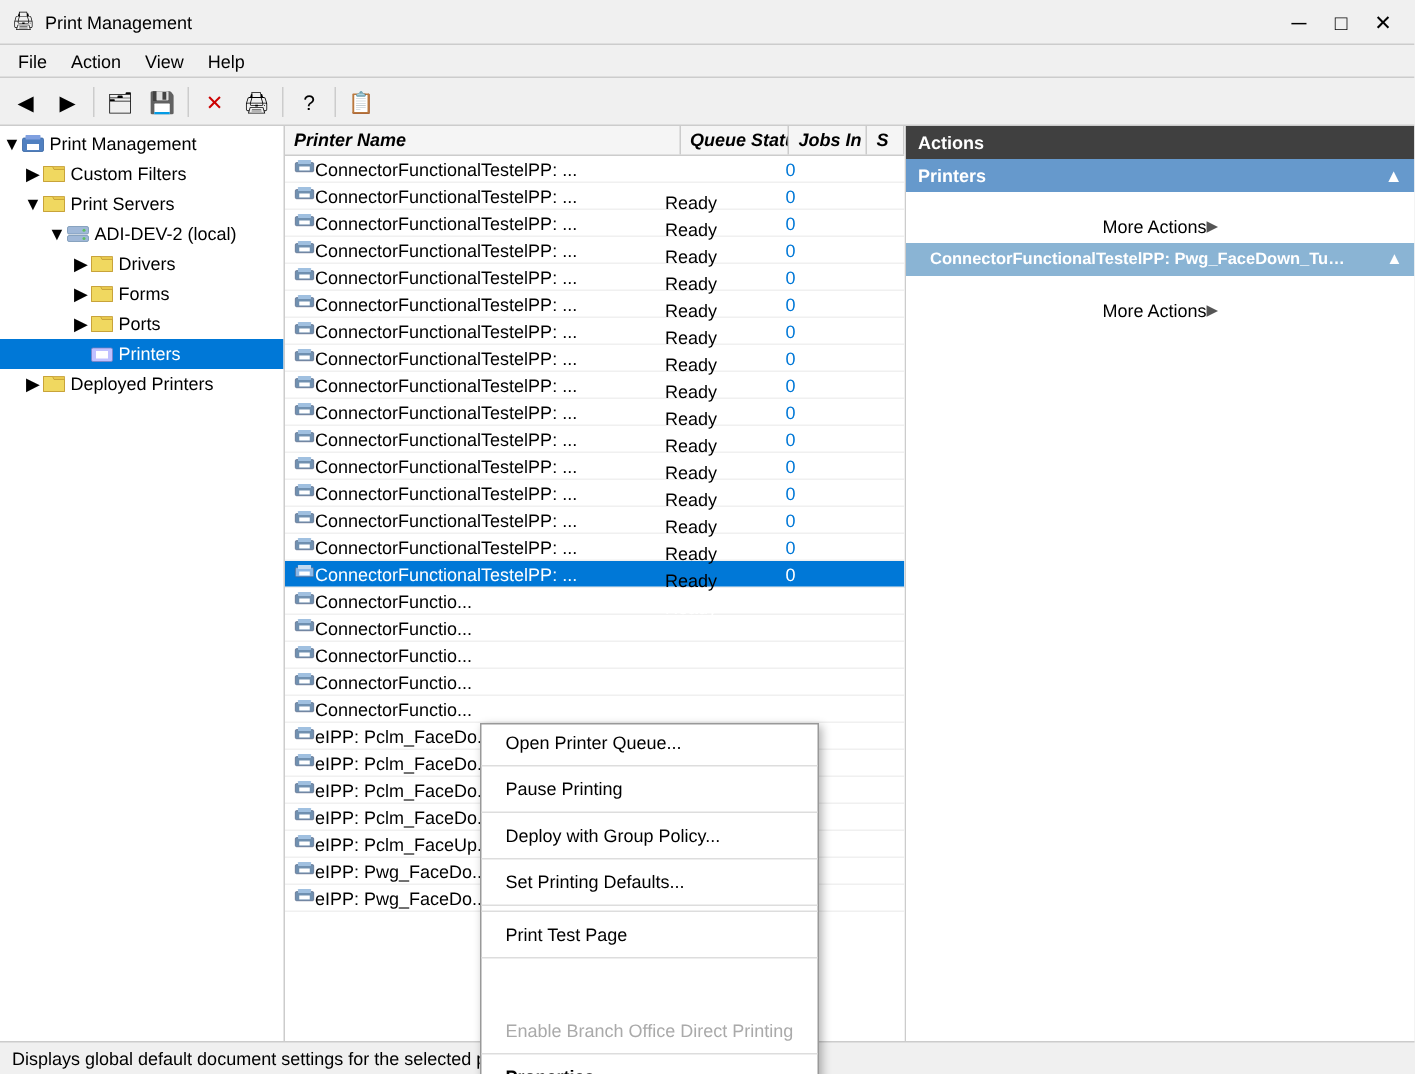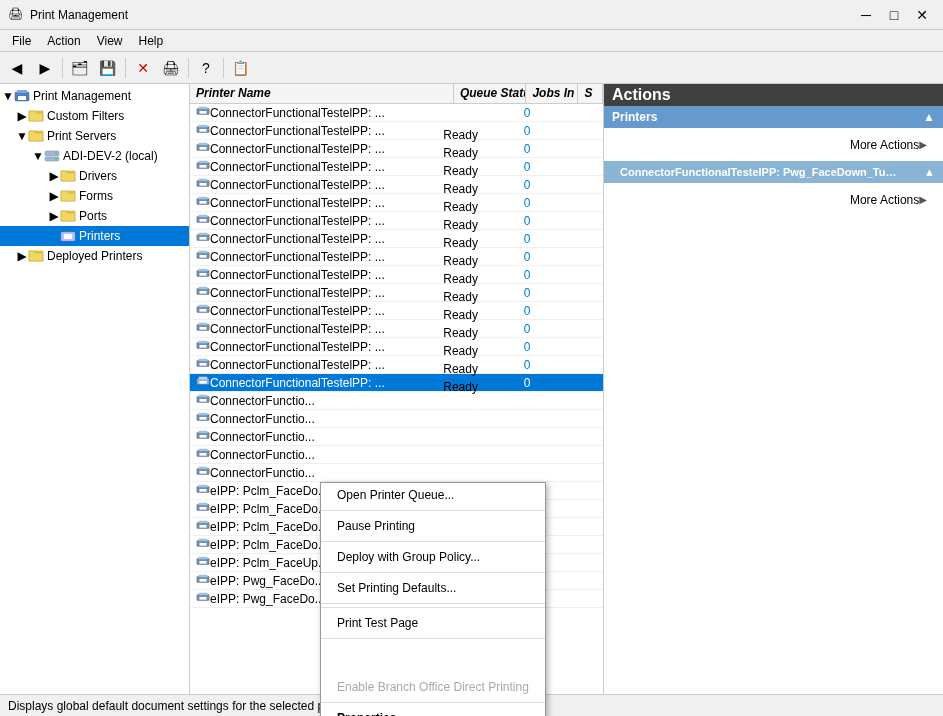--- a/index.html
+++ b/index.html
@@ -143,21 +143,21 @@
     .actions-panel {
       width: 340px;
       background: white;
       border-left: 1px solid #ccc;
       overflow-y: auto;
     }
     .actions-header {
       background: #404040;
       color: white;
       padding: 4px 8px;
-      font-size: 16px;
+      font-size: 12px;
       font-weight: 600;
       height: 22px;
       display: flex;
       align-items: center;
     }
     .actions-section-header {
       background: #6699cc;
       color: white;
       padding: 3px 8px;
       font-size: 12px;
@@ -171,22 +171,23 @@
     .actions-section-header.sub {
       background: #8ab4d4;
       padding-left: 16px;
     }
     .action-item {
       padding: 3px 16px;
       font-size: 12px;
       cursor: pointer;
       display: flex;
       align-items: center;
-      justify-content: flex-end;
-      height: 33px;
+      justify-content: center;
+      height: 22px;
+      margin-top: 12px;
     }
     .action-arrow { font-size: 10px; color: #555; }
 
     
     .status-bar {
       background: #f0f0f0;
       height: 22px;
       border-top: 1px solid #ccc;
       display: flex;
       align-items: center;

